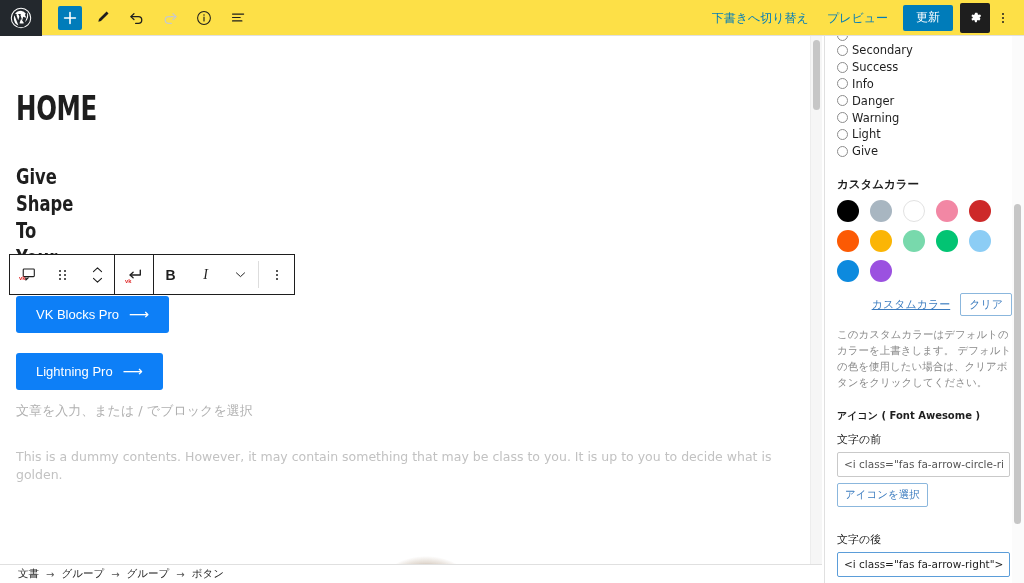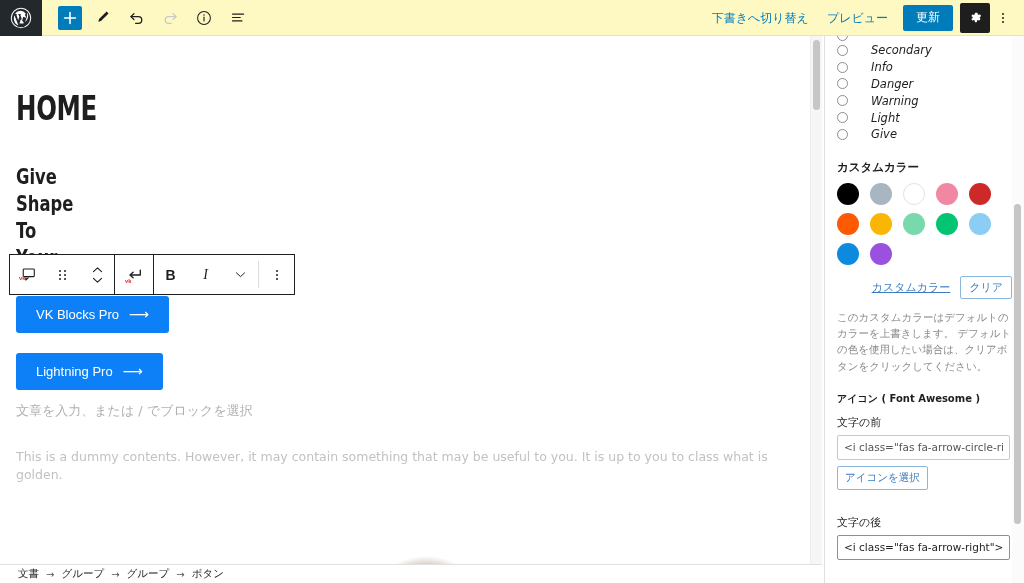--- a/index.html
+++ b/index.html
@@ -7,21 +7,21 @@
     width: 1024px; height: 583px;
     font-family: "Liberation Sans", sans-serif;
     background: #fff;
     overflow: hidden;
   }
   .app { position: relative; width: 1024px; height: 583px; }
 
   
   .topbar {
     position: absolute; top: 0; left: 0; width: 1024px; height: 36px;
-    background: #fef9c3; border-bottom: 1px solid #e0e0e0;
+    background: #fde047; border-bottom: 1px solid #e0e0e0;
     display: flex; 
   }
   .wp-logo-box {
     width: 42px; height: 36px; background: #23282d;
     display: flex; align-items: center; justify-content: center; flex: none;
   }
   .wp-logo-box svg { display: block; }
   .tb-left { display: flex; align-items: center; gap: 0px; padding-left: 16px; }
   .tb-btn {
     width: 28px; height: 28px; display: flex; align-items: center; justify-content: center;
@@ -132,21 +132,21 @@
   
   .sidebar {
     position: absolute; top: 36px; left: 824px; width: 200px; height: 547px;
     background: #fff; border-left: 1px solid #e0e0e0; overflow: hidden;
     font-size: 11.5px; color: #1e1e1e;
   }
   .sb-inner { padding: 0 12px 0 12px; position: relative; }
   .radio-clip { height: 6px; overflow: hidden; position: relative; }
   .radio-clip .cut { position: absolute; top: -9px; left: 0; }
   .radio-row {
-    display: flex; align-items: center; gap: 23px; height: 16.8px; cursor: pointer; font-style: italic;
+    display: flex; align-items: center; gap: 4px; height: 16.8px; cursor: pointer;
   }
   .radio-mark {
     width: 11px; height: 11px; border: 1px solid #8d8d8d; border-radius: 50%;
     background: #fff; flex: none;
   }
   .radio-label { font-size: 11.5px; color: #1e1e1e; font-family: "DejaVu Sans", sans-serif; }
 
   .sb-h { font-size: 11.5px; font-weight: 700; margin-top: 17px; font-family: "DejaVu Sans", sans-serif; }
   .swatches { margin-top: 8px; display: grid; grid-template-columns: repeat(5, 1fr); gap: 8px 7px; width: 158px; }
   .sw { width: 22px; height: 22px; border-radius: 50%; cursor: pointer; }
@@ -289,21 +289,21 @@
         </div>
         <div>
           <button class="cta second">
             <span>Lightning Pro</span>
             <span class="arrow-ico">⟶</span>
           </button>
         </div>
       </div>
 
       <div class="ph-text">文章を入力、または / でブロックを選択</div>
-      <div class="dummy-text">This is a dummy contents. However, it may contain something that may be useful to you. It is up to you to class what is golden.</div>
+      <div class="dummy-text">This is a dummy contents. However, it may contain something that may be class to you. It is up to you to decide what is golden.</div>
     </div>
 
     <div class="block-toolbar">
       <div class="bt-group">
         <button class="bt-item">
           <svg width="19" height="17" viewBox="0 0 22 20">
             <rect x="6" y="3.5" width="13" height="9" rx="1" fill="none" stroke="#1e1e1e" stroke-width="1.3"></rect>
             <path d="M9 13.5v3l3.2-3" fill="none" stroke="#1e1e1e" stroke-width="1.3" stroke-linejoin="round"></path>
             <text x="1" y="17" font-size="7" font-family="Liberation Sans, sans-serif" font-weight="700" fill="#e02b2b">vk</text>
           </svg>
@@ -367,20 +367,24 @@
         <div class="cut">
           <div class="radio-row">
             <span class="radio-mark"></span>
           </div>
         </div>
       </div>
 
       <div class="radio-row">
         <span class="radio-mark"></span>
         <span class="radio-label">Secondary</span>
+      </div>
+      <div class="radio-row">
+        <span class="radio-mark"></span>
+        <span class="radio-label">Success</span>
       </div>
       <div class="radio-row">
         <span class="radio-mark"></span>
         <span class="radio-label">Info</span>
       </div>
       <div class="radio-row">
         <span class="radio-mark"></span>
         <span class="radio-label">Danger</span>
       </div>
       <div class="radio-row">

